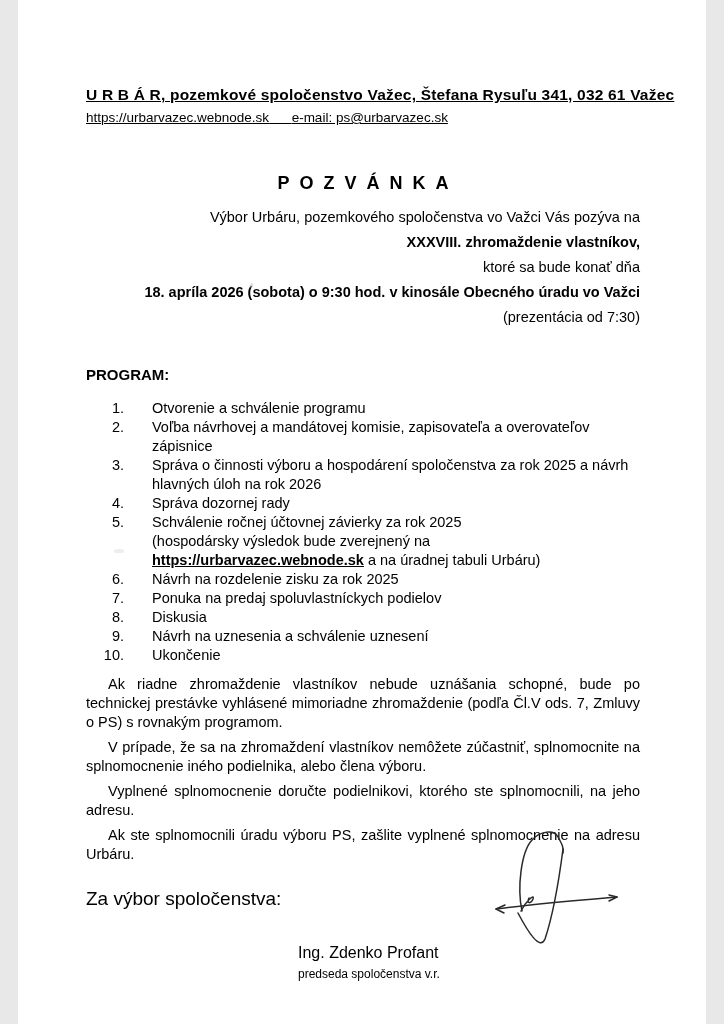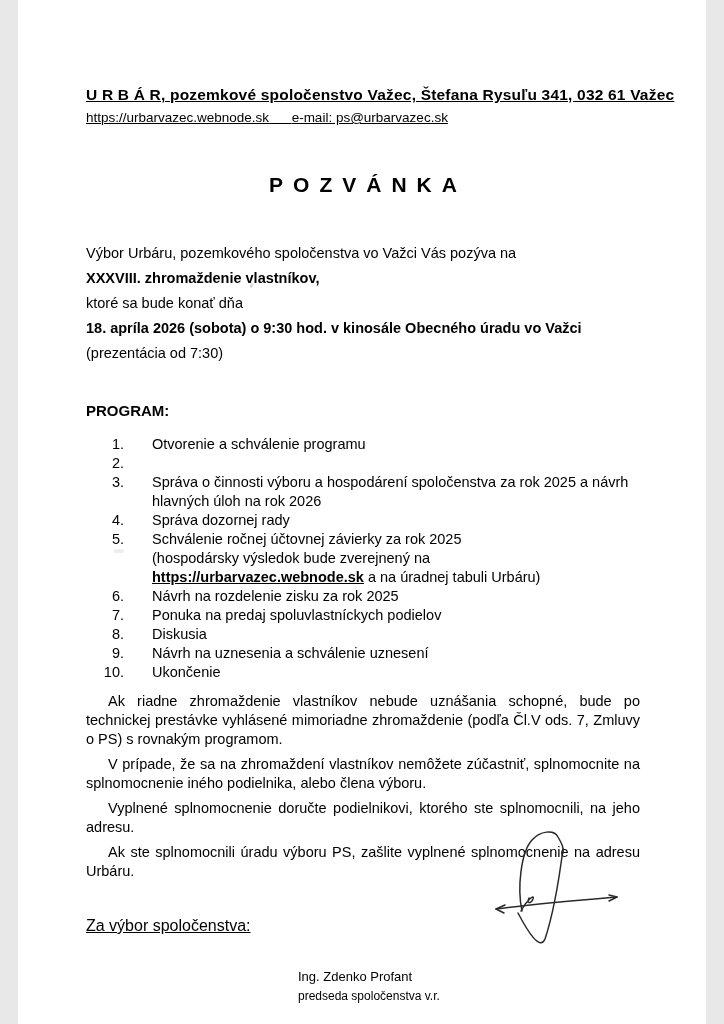--- a/index.html
+++ b/index.html
@@ -14,40 +14,40 @@
     font-size:15.5px;font-weight:bold;text-align:center;
     text-decoration:underline;letter-spacing:.2px;white-space:nowrap;
   }
   .contact-line{
     font-size:13.5px;text-align:left;margin-top:6px;
     text-decoration:underline;
   }
   .hdr-gap::before{content:"\a0\a0\a0\a0\a0\a0";}
   
   .doc-title{
-    margin-top:48px;text-align:center;font-size:21px;font-weight:bold;
+    margin-top:48px;text-align:center;font-size:18px;font-weight:bold;
     letter-spacing:10px;text-indent:10px;
   }
   
-  .intro{margin-top:44px;text-align:left;font-size:14.5px;line-height:25px;}
+  .intro{margin-top:11px;text-align:right;font-size:14.5px;line-height:25px;}
   .intro .b{font-weight:bold;}
   
   .program-heading{margin-top:36px;font-size:15px;font-weight:bold;}
   .program-list{margin-top:16px;font-size:14.5px;line-height:19px;}
   .prow{display:flex;align-items:flex-start;}
   .pnum{flex:none;width:38px;text-align:right;margin-right:28px;}
   .ptxt{flex:1;}
   .pnote a, .note-link{font-weight:bold;text-decoration:underline;color:inherit;}
   
   .paras{margin-top:10px;font-size:14.5px;line-height:19px;}
   .paras p{margin:0 0 6px 0;text-indent:22px;text-align:justify;}
   
-  .for-committee{margin-top:36px;font-size:16px;text-decoration:underline;}
+  .for-committee{margin-top:24px;font-size:19px;}
   .signer{margin-top:22px;margin-left:212px;}
-  .signer-name{font-size:13px;margin-top:34px;}
+  .signer-name{font-size:16px;margin-top:34px;}
   .signer-title{font-size:12px;margin-top:5px;}
   .signature{position:absolute;left:464px;top:818px;width:152px;height:140px;}
   
   .speck{position:absolute;background:#b9b9b9;border-radius:50%;opacity:.55;}
   .s1{left:232px;top:283px;width:3px;height:5px;transform:rotate(20deg);}
   .s2{left:96px;top:549px;width:10px;height:4px;opacity:.25;border-radius:40%;}
 </style>
 </head>
 <body>
 
@@ -69,20 +69,21 @@
 
   <div class="program-heading">PROGRAM:</div>
 
   <div class="program-list">
     <div class="prow">
       <span class="pnum">1.</span>
       <span class="ptxt">Otvorenie a schválenie programu</span>
     </div>
     <div class="prow">
       <span class="pnum">2.</span>
+      <span class="ptxt">Voľba návrhovej a mandátovej komisie, zapisovateľa a overovateľov zápisnice</span>
     </div>
     <div class="prow">
       <span class="pnum">3.</span>
       <span class="ptxt">Správa o činnosti výboru a hospodárení spoločenstva za rok 2025 a návrh hlavných úloh na rok 2026</span>
     </div>
     <div class="prow">
       <span class="pnum">4.</span>
       <span class="ptxt">Správa dozornej rady</span>
     </div>
     <div class="prow">

